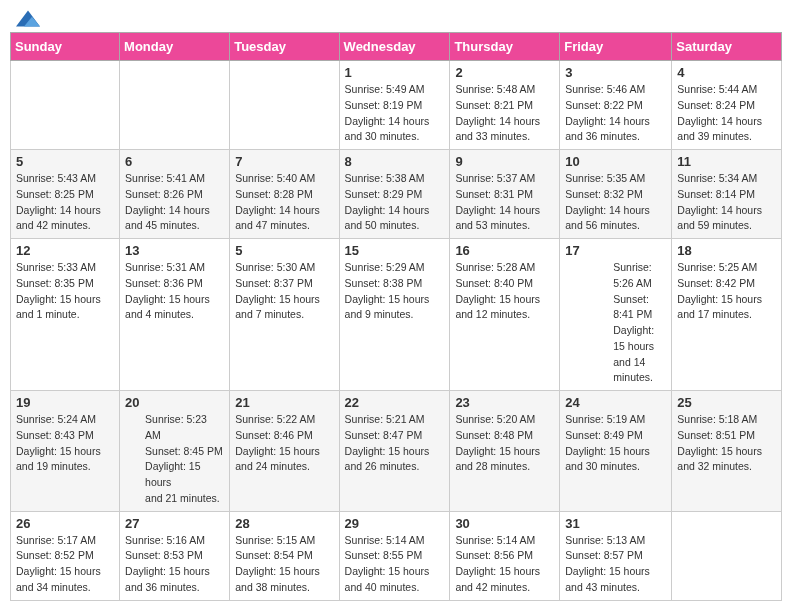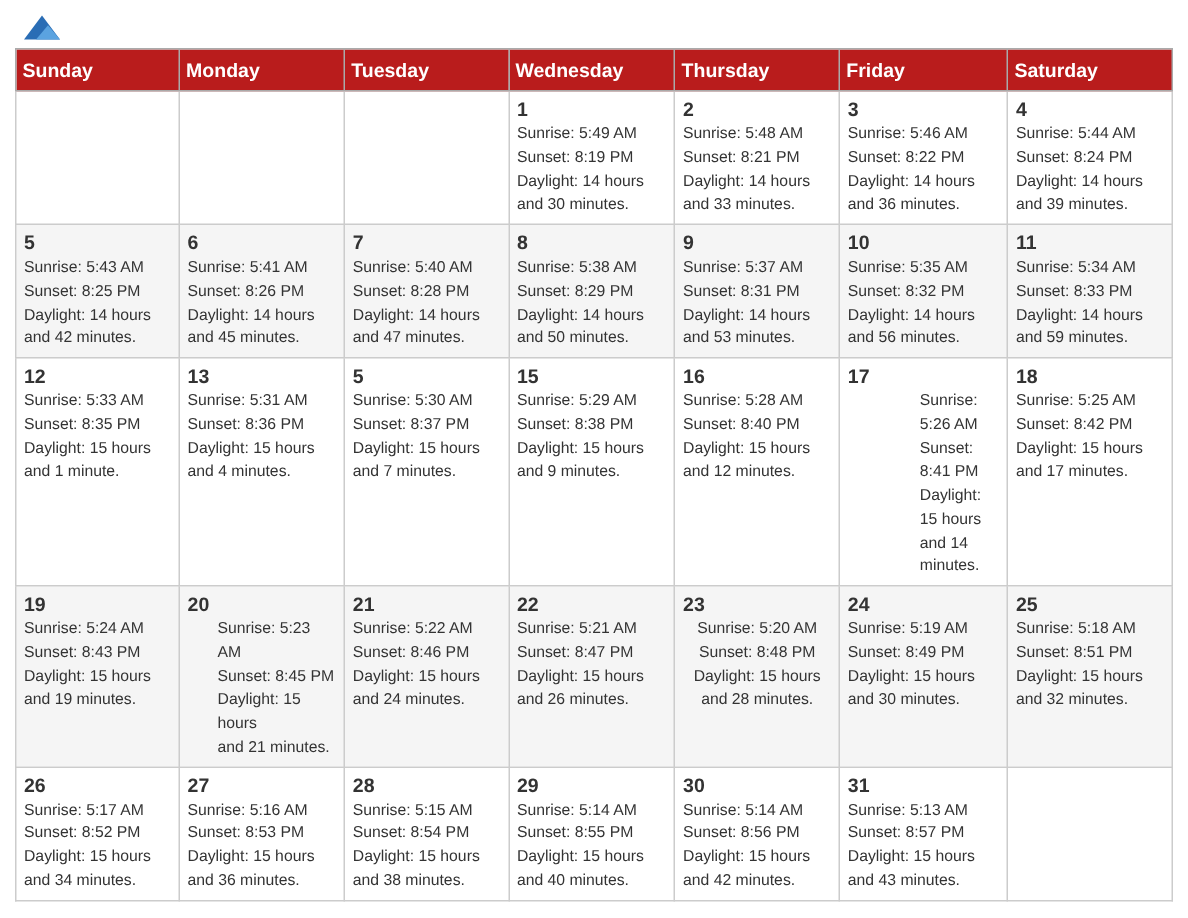--- a/index.html
+++ b/index.html
@@ -52,21 +52,21 @@
     .location-title {
       font-size: 16px;
       color: #555;
     }
     .calendar {
       width: 100%;
       border-collapse: collapse;
       font-size: 11px;
     }
     .calendar th {
-      background: #b91c1c;
+      background: #ec4899;
       color: #fff;
       padding: 6px 4px;
       text-align: left;
       font-size: 13px;
       font-weight: bold;
       border: 1px solid #aaa;
     }
     .calendar td {
       border: 1px solid #ccc;
       vertical-align: top;
@@ -199,21 +199,21 @@
         <td>
           <span class="day-number">10</span>
           <div class="day-info" style="white-space: pre-line;">Sunrise: 5:35 AM
 Sunset: 8:32 PM
 Daylight: 14 hours
 and 56 minutes.</div>
         </td>
         <td>
           <span class="day-number">11</span>
           <div class="day-info" style="white-space: pre-line;">Sunrise: 5:34 AM
-Sunset: 8:33 PM
+Sunset: 8:14 PM
 Daylight: 14 hours
 and 59 minutes.</div>
         </td>
       </tr>
       <tr>
         <td>
           <span class="day-number">12</span>
           <div class="day-info" style="white-space: pre-line;">Sunrise: 5:33 AM
 Sunset: 8:35 PM
 Daylight: 15 hours
@@ -286,21 +286,21 @@
         </td>
         <td>
           <span class="day-number">22</span>
           <div class="day-info" style="white-space: pre-line;">Sunrise: 5:21 AM
 Sunset: 8:47 PM
 Daylight: 15 hours
 and 26 minutes.</div>
         </td>
         <td>
           <span class="day-number">23</span>
-          <div class="day-info" style="white-space: pre-line; text-align: center;">Sunrise: 5:20 AM
+          <div class="day-info" style="white-space: pre-line;">Sunrise: 5:20 AM
 Sunset: 8:48 PM
 Daylight: 15 hours
 and 28 minutes.</div>
         </td>
         <td>
           <span class="day-number">24</span>
           <div class="day-info" style="white-space: pre-line;">Sunrise: 5:19 AM
 Sunset: 8:49 PM
 Daylight: 15 hours
 and 30 minutes.</div>

